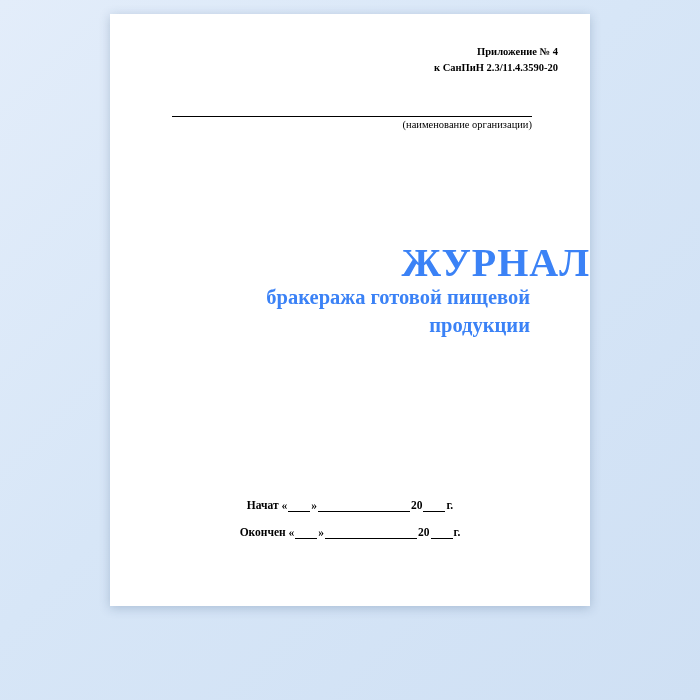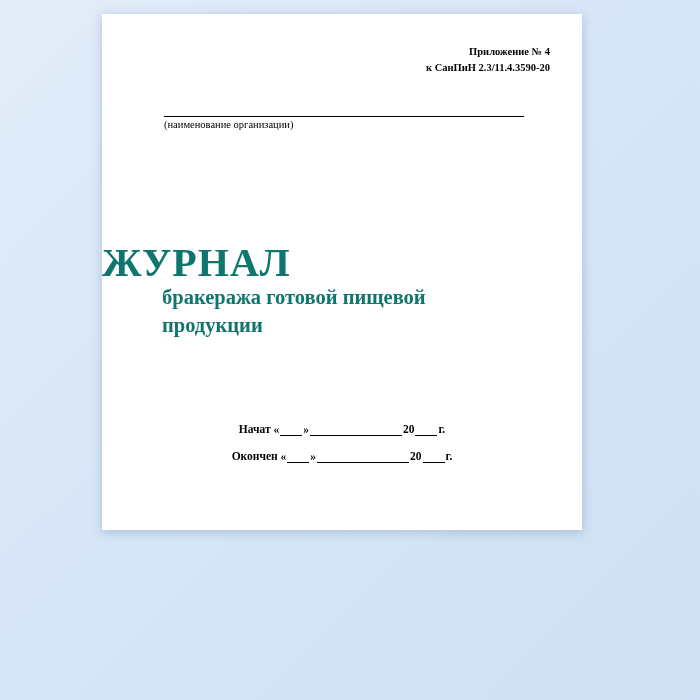--- a/index.html
+++ b/index.html
@@ -14,24 +14,24 @@
     overflow: hidden;
   }
   .stage {
     position: relative;
     width: 700px;
     height: 700px;
     background: linear-gradient(135deg, #e3edfa 0%, #d7e6f7 45%, #cfe0f4 100%);
   }
   .page {
     position: absolute;
-    left: 102px;
+    left: 110px;
     top: 14px;
     width: 480px;
-    height: 516px;
+    height: 592px;
     background: #ffffff;
     box-shadow: 0 2px 10px rgba(40, 70, 110, 0.25);
   }
   .page-inner {
     position: relative;
     width: 100%;
     height: 100%;
   }
   .appendix {
     position: absolute;
@@ -41,39 +41,39 @@
     font-size: 10.5px;
     font-weight: bold;
     line-height: 1.5;
     color: #000;
   }
   .org-block {
     position: absolute;
     left: 62px;
     top: 88px;
     width: 360px;
-    text-align: left;
+    text-align: right;
   }
   .org-rule {
     border-bottom: 1px solid #000;
     height: 14px;
     width: 100%;
   }
   .org-caption {
     font-size: 10.5px;
     margin-top: 2px;
     color: #000;
   }
   .title-block {
     position: absolute;
     left: 0;
     top: 228px;
     width: 100%;
-    text-align: left;
-    color: #0f766e;
+    text-align: right;
+    color: #3b82f6;
   }
   .title-main {
     font-size: 40px;
     font-weight: bold;
     letter-spacing: 1px;
     line-height: 1.05;
   }
   .title-sub {
     font-size: 20.5px;
     font-weight: bold;

